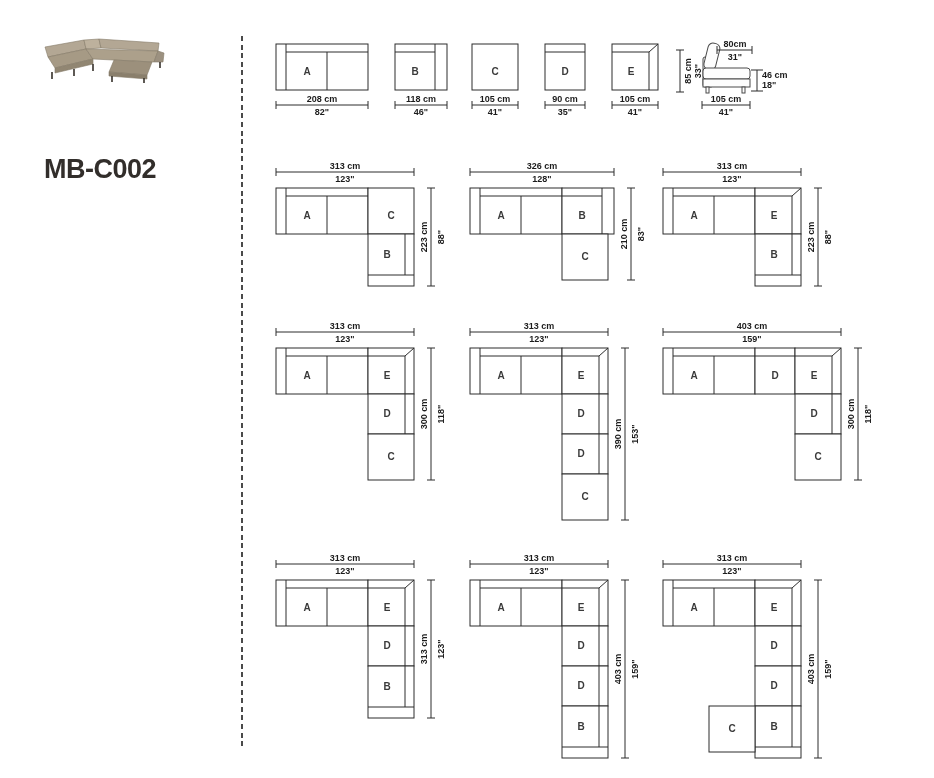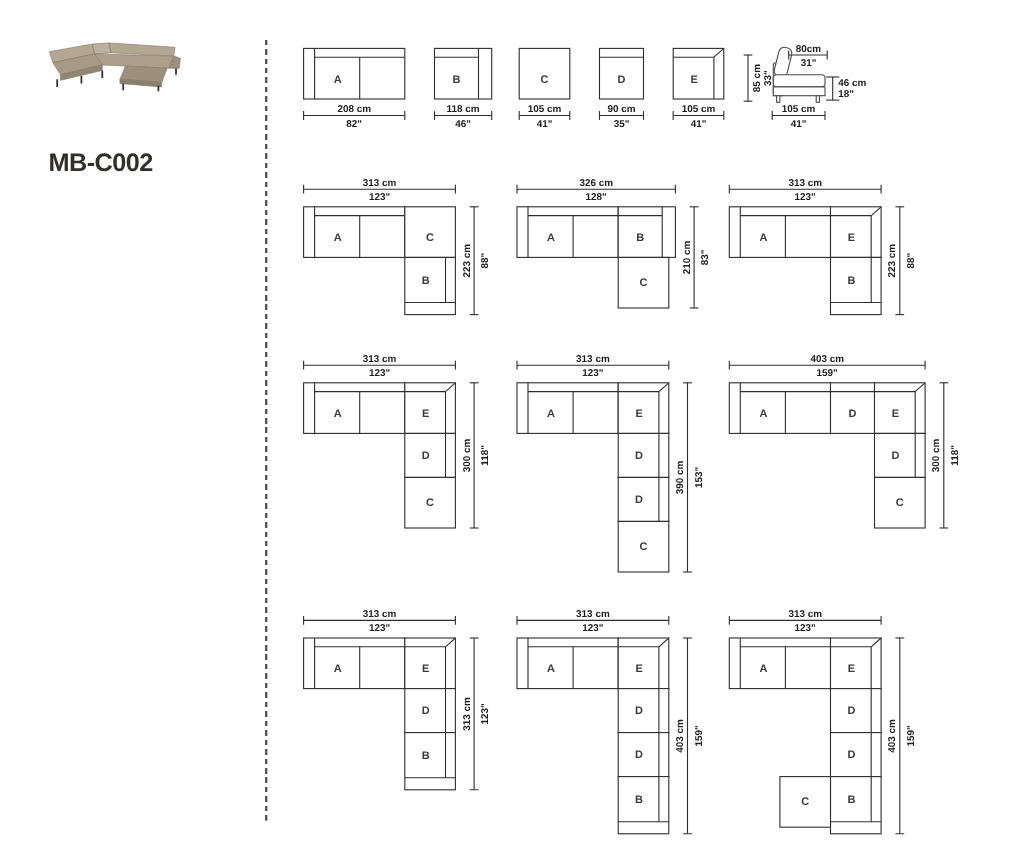--- a/index.html
+++ b/index.html
@@ -1,18 +1,18 @@
 <!DOCTYPE html>
 <html><head>
 <meta charset="utf-8">
 <style>
   html,body{margin:0;padding:0;background:#ffffff;}
   #page{position:relative;width:934px;height:778px;background:#fff;overflow:hidden;
         font-family:"Liberation Sans",sans-serif;}
-  #product-title{position:absolute;left:44px;top:134px;font-size:23px;font-weight:bold;
+  #product-title{position:absolute;left:44px;top:154px;font-size:27px;font-weight:bold;
         letter-spacing:-0.5px;color:#322e2b;margin:0;}
   #separator{position:absolute;left:241px;top:36px;width:2px;height:710px;
         background:repeating-linear-gradient(to bottom,#4a4a4a 0 5px,transparent 5px 8.6px);}
   #photo{position:absolute;left:40px;top:32px;width:140px;height:56px;}
   #diagram{position:absolute;left:0;top:0;}
   #diagram line, #diagram rect, #diagram path{stroke:#2d2d2d;stroke-width:1;fill:none;}
   #diagram rect{fill:#ffffff;}
   #diagram text{fill:#1c1c1c;}
   #diagram text.dim{font:bold 9px "Liberation Sans",sans-serif;text-anchor:middle;}
   #diagram text.dimL{font:bold 9px "Liberation Sans",sans-serif;text-anchor:start;}

